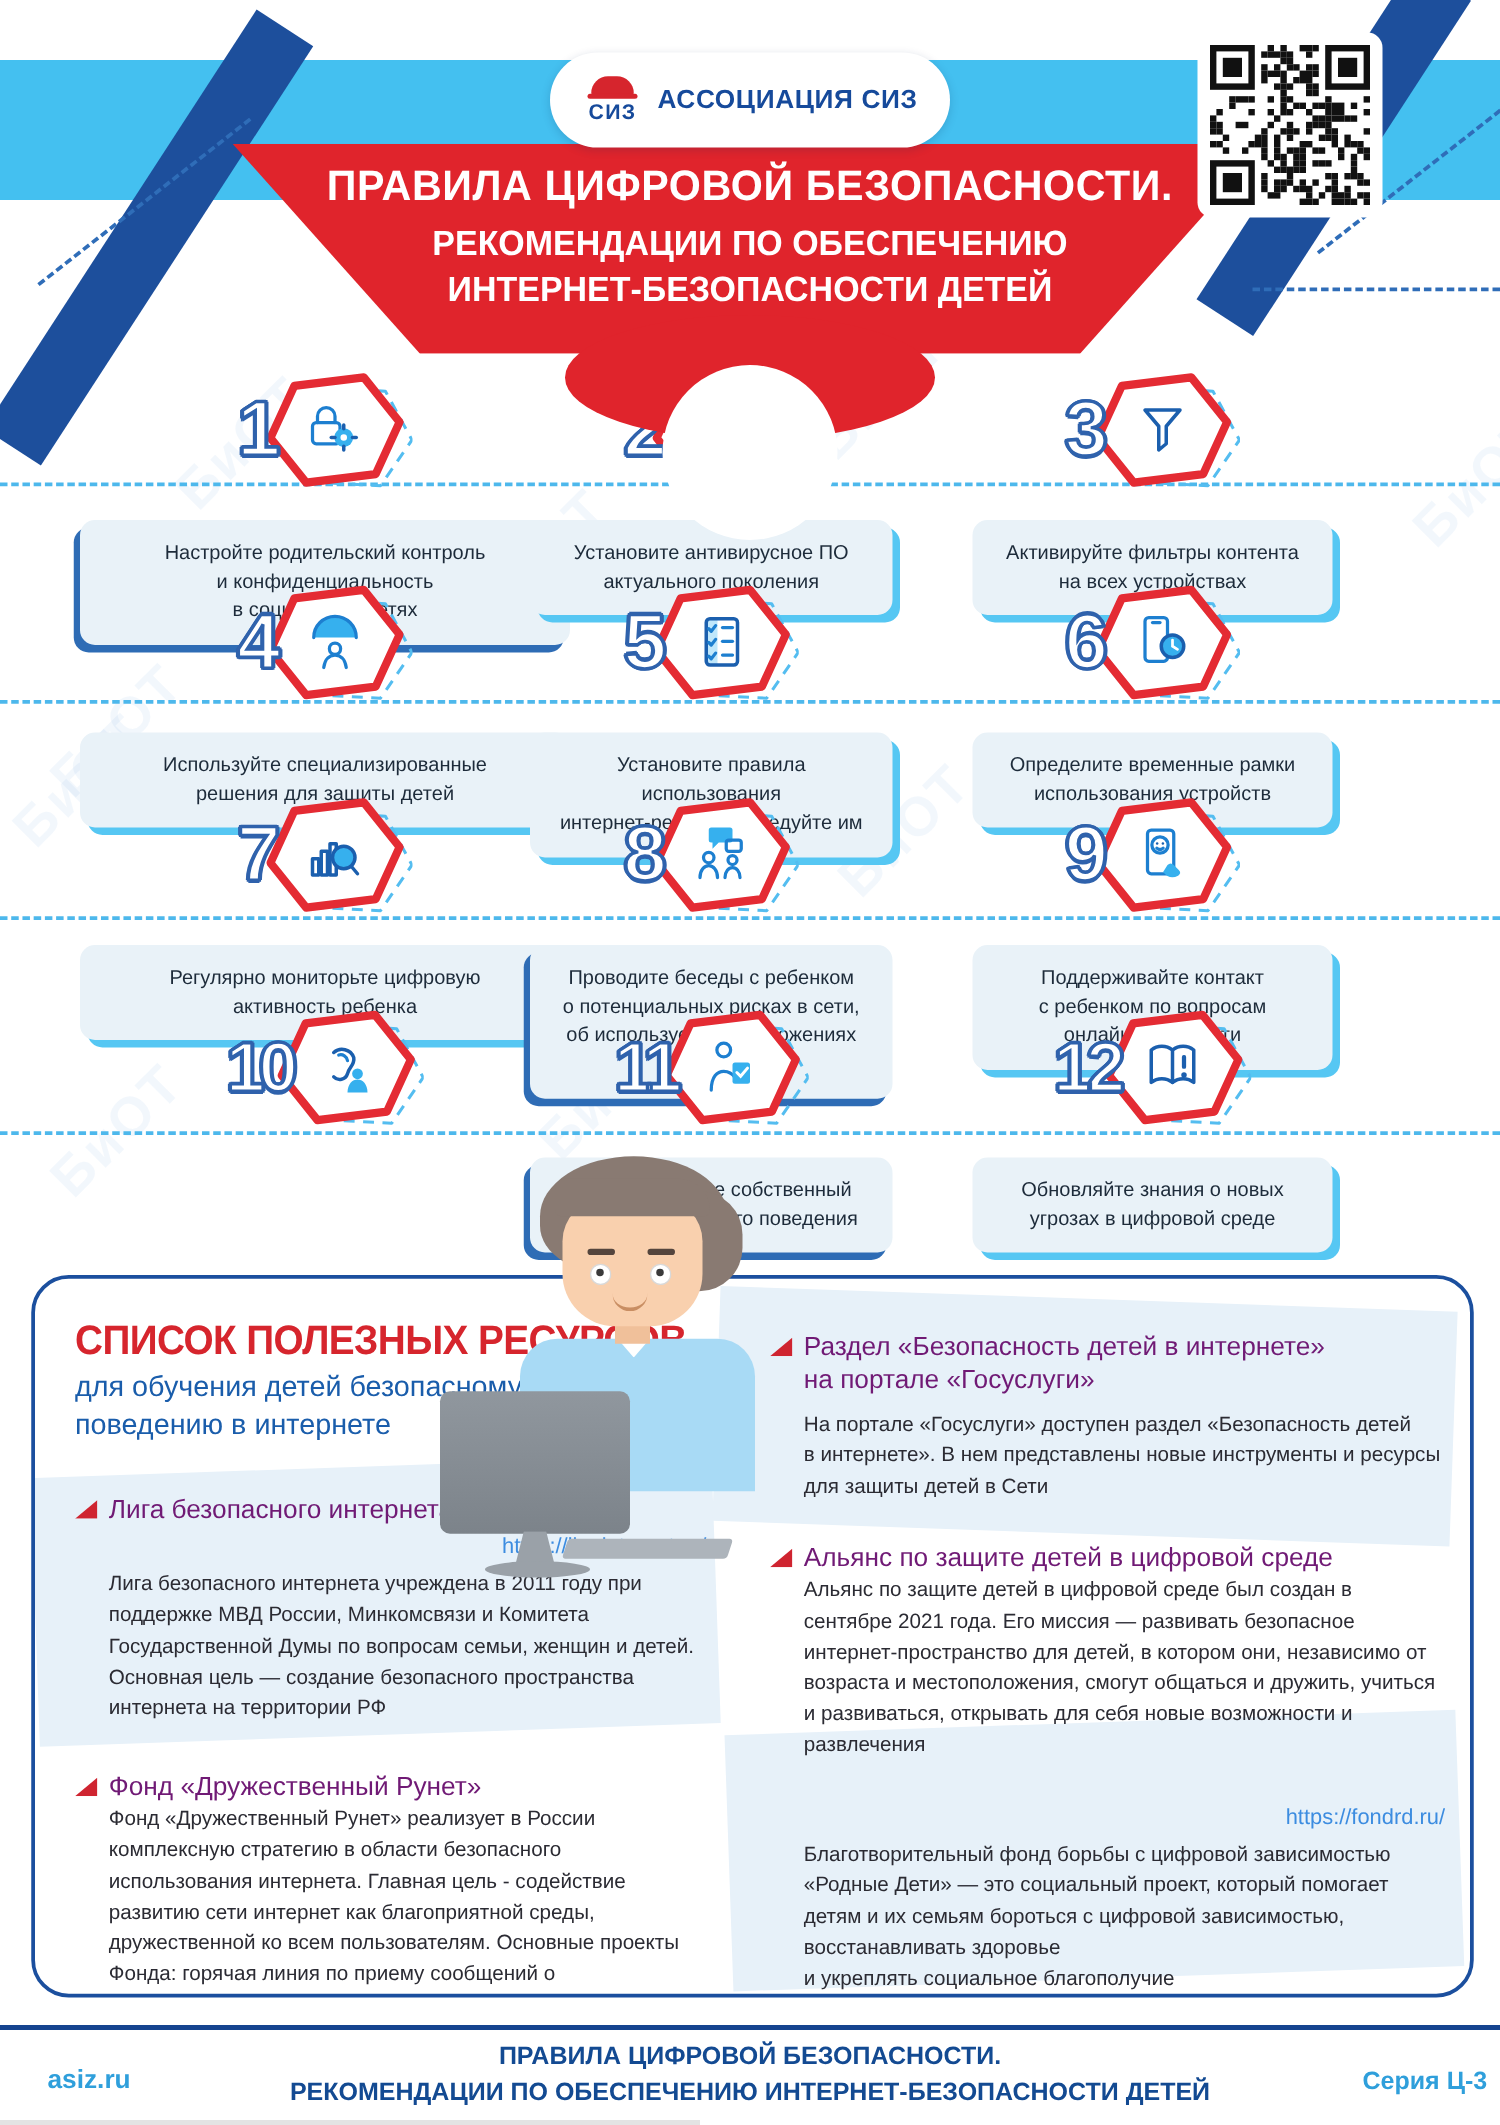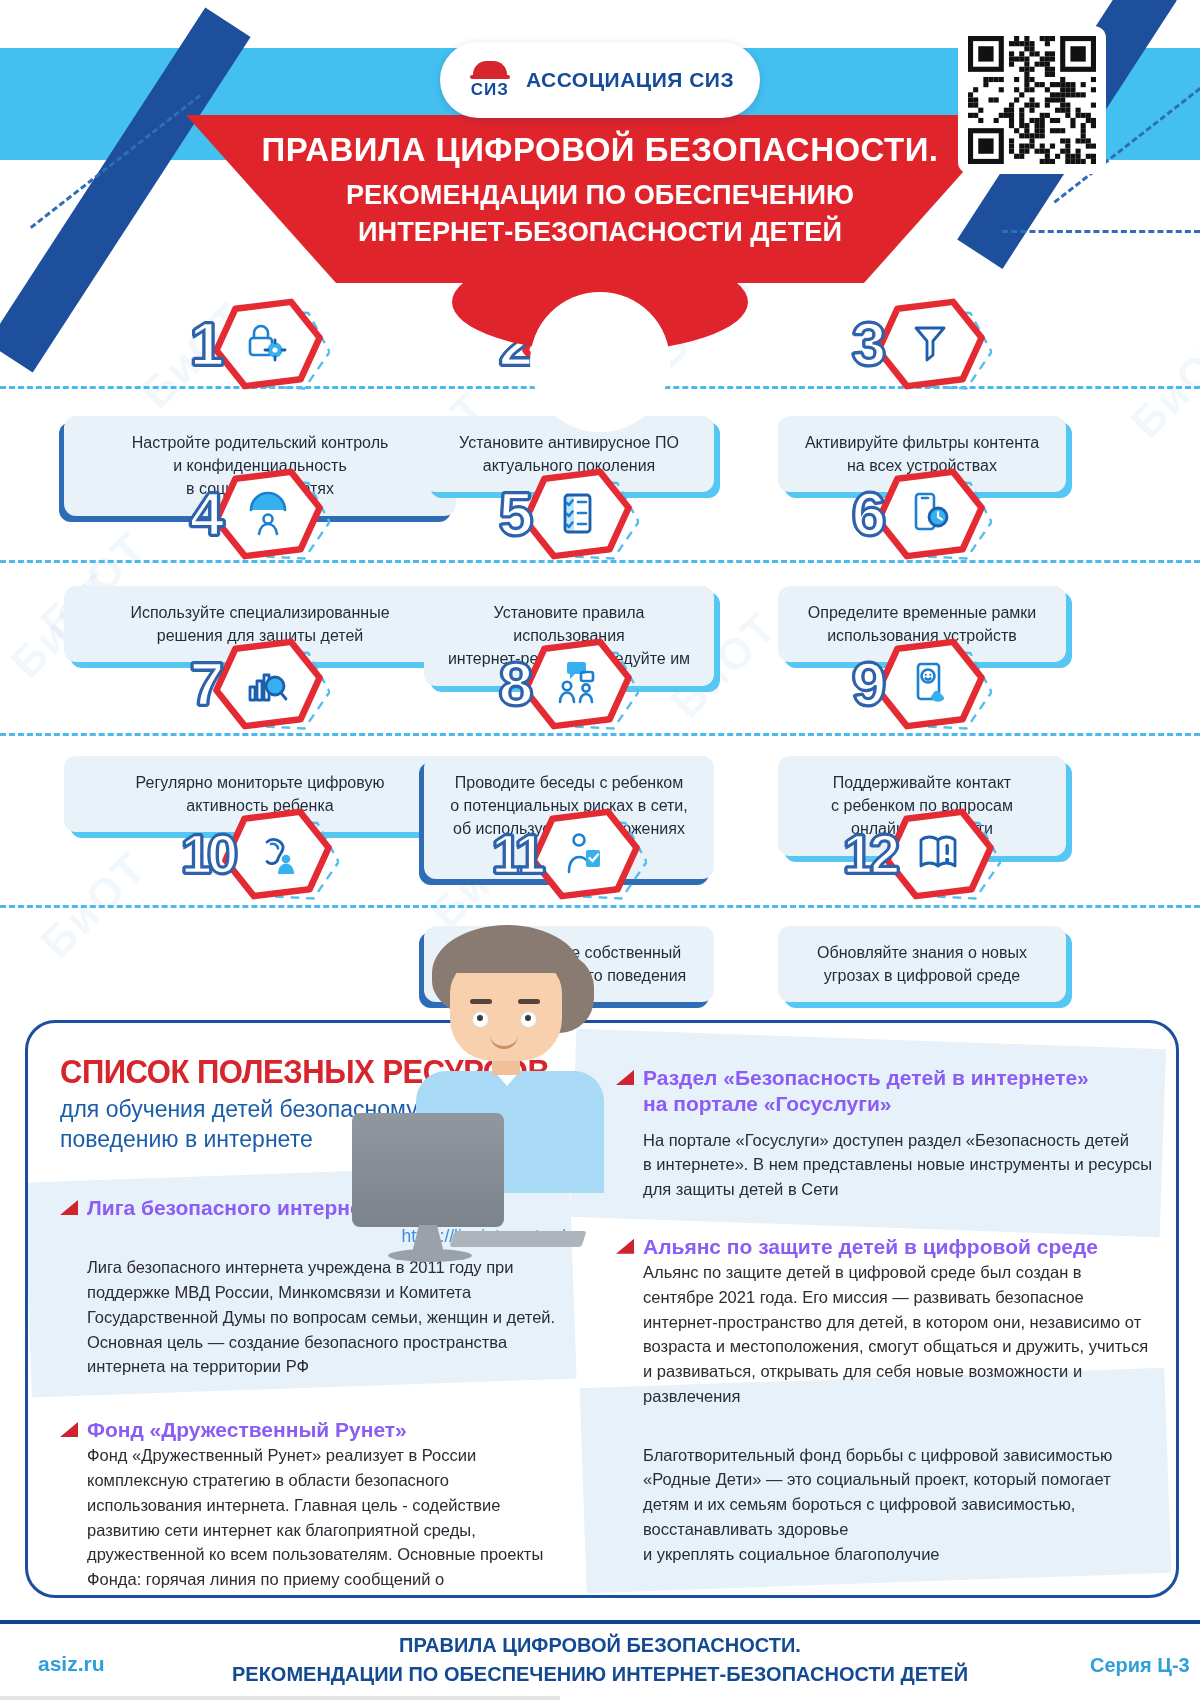--- a/index.html
+++ b/index.html
@@ -67,21 +67,21 @@
   .slabR2{left:555px;top:355px;width:585px;height:205px;transform:rotate(-2deg);}
   .res-title{position:absolute;left:32px;top:30px;color:#d6252d;font-size:33px;font-weight:bold;
              transform:scaleX(.94);transform-origin:left;letter-spacing:-.5px;}
   .res-sub{position:absolute;left:32px;top:72px;color:#1a5dab;font-size:23px;line-height:1.3;}
   .col-left{position:absolute;left:32px;top:172px;width:505px;}
   .col-right{position:absolute;left:588px;top:42px;width:540px;}
   .res-block{margin-bottom:32px;}
   .res-head{display:flex;align-items:flex-start;gap:9px;}
   .tri{width:18px;height:15px;background:#cf2430;clip-path:polygon(0 100%,100% 0,100% 100%);
        flex:none;margin-top:5px;}
-  .res-h{color:#8b5cf6;font-weight:bold;font-size:21px;line-height:1.25;}
+  .res-h{color:#701a75;font-weight:normal;font-size:21px;line-height:1.25;}
   .res-url{color:#3c8ce0;font-size:17.5px;margin:5px 0 8px 27px;text-align:right;}
   .res-desc{color:#2b2b33;font-size:16.5px;line-height:1.5;margin-left:27px;}
   .res-desc.noind{margin-top:10px;}
 
   
   .person{left:352px;top:925px;width:300px;height:340px;z-index:5;}
   .person div{position:absolute;}
   .p-hair{left:80px;top:0;width:150px;height:96px;background:#897a72;border-radius:50% 50% 42% 42%;}
   .p-hair2{left:190px;top:28px;width:52px;height:80px;background:#897a72;border-radius:0 40px 40px 20px;}
   .p-face{left:98px;top:34px;width:112px;height:102px;background:#f9d0ae;border-radius:34px 34px 42px 42px;}
@@ -709,20 +709,21 @@
 в  интернете». В нем представлены новые инструменты и ресурсы для защиты детей в Сети</div>
     </div>
     <div class="res-block" style="">
       <div class="res-head">
           <span class="tri"></span>
         <div class="res-h pre">Альянс по защите детей в цифровой среде</div>
         </div>
       <div class="res-desc pre">Альянс по защите детей в цифровой среде был создан в сентябре 2021 года. Его миссия — развивать безопасное интернет-пространство для детей, в котором они, независимо от возраста и местоположения, смогут общаться и дружить, учиться и развиваться, открывать для себя новые возможности и развлечения</div>
     </div>
     <div class="res-block" style="margin-top:34px">
+      <div class="res-url">https://fondrd.ru/</div>
       <div class="res-desc pre">Благотворительный фонд борьбы с цифровой зависимостью «Родные Дети» — это социальный проект, который помогает детям и их семьям бороться с цифровой зависимостью, восстанавливать здоровье
 и укреплять социальное благополучие</div>
     </div>
   </div>
 </div>
 
 <div class="abs person">
   <div class="p-shirt"></div>
   <div class="p-collar"></div>
   <div class="p-neck"></div>

